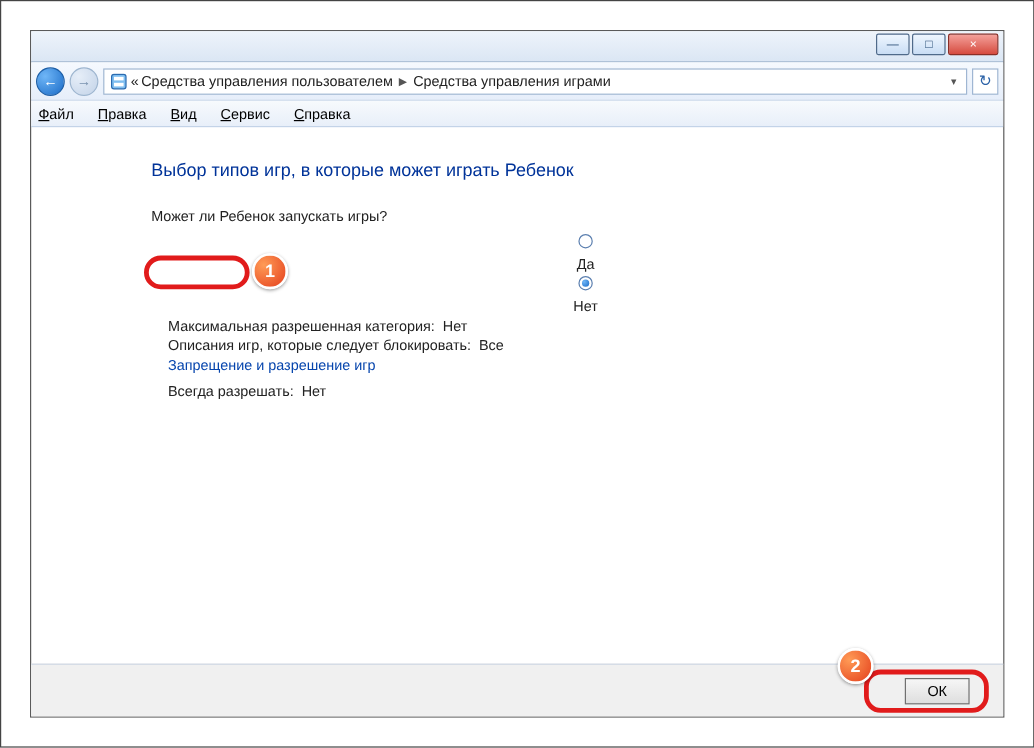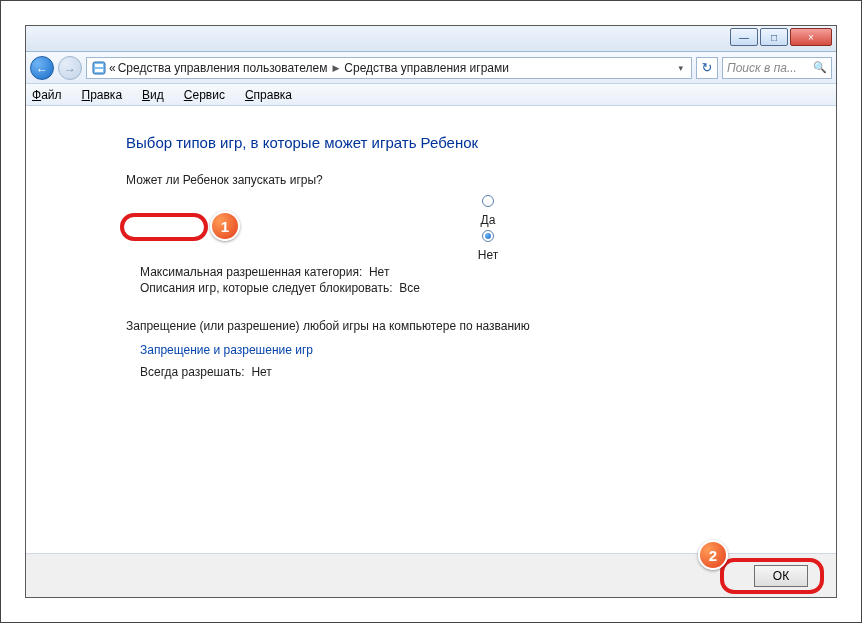--- a/index.html
+++ b/index.html
@@ -197,24 +197,20 @@
               <rect x="3" y="8" width="8" height="3" fill="#fff"></rect>
             </svg>
         </span>
         <span>«</span>
         <span>Средства управления пользователем</span>
         <span class="sep">▶</span>
         <span>Средства управления играми</span>
         <span class="bc-dropdown">▾</span>
       </div>
       <div class="refresh">↻</div>
-      <div class="searchbox">
-        <span>Поиск в па...</span>
-        <span class="sicon">🔍</span>
-      </div>
     </div>
 
     <div class="menubar">
       <span>Файл</span>
       <span>Правка</span>
       <span>Вид</span>
       <span>Сервис</span>
       <span>Справка</span>
     </div>
 
@@ -237,21 +233,20 @@
 
       <div class="kv">
         <span>Максимальная разрешенная категория:</span>
         &nbsp;<span>Нет</span>
       </div>
       <div class="kv">
         <span>Описания игр, которые следует блокировать:</span>
         &nbsp;<span>Все</span>
       </div>
 
-      <div class="section-title">Запрещение (или разрешение) любой игры на компьютере по названию</div>
       <div class="link">Запрещение и разрешение игр</div>
       <div class="kv">
         <span>Всегда разрешать:</span>
         &nbsp;<span>Нет</span>
       </div>
     </div>
 
     <div class="footer">
       <div class="annot-red" style="right:12px; top:4px; width:104px; height:36px;"></div>
       <div class="annot-circle" style="right:108px; top:-14px;">2</div>

